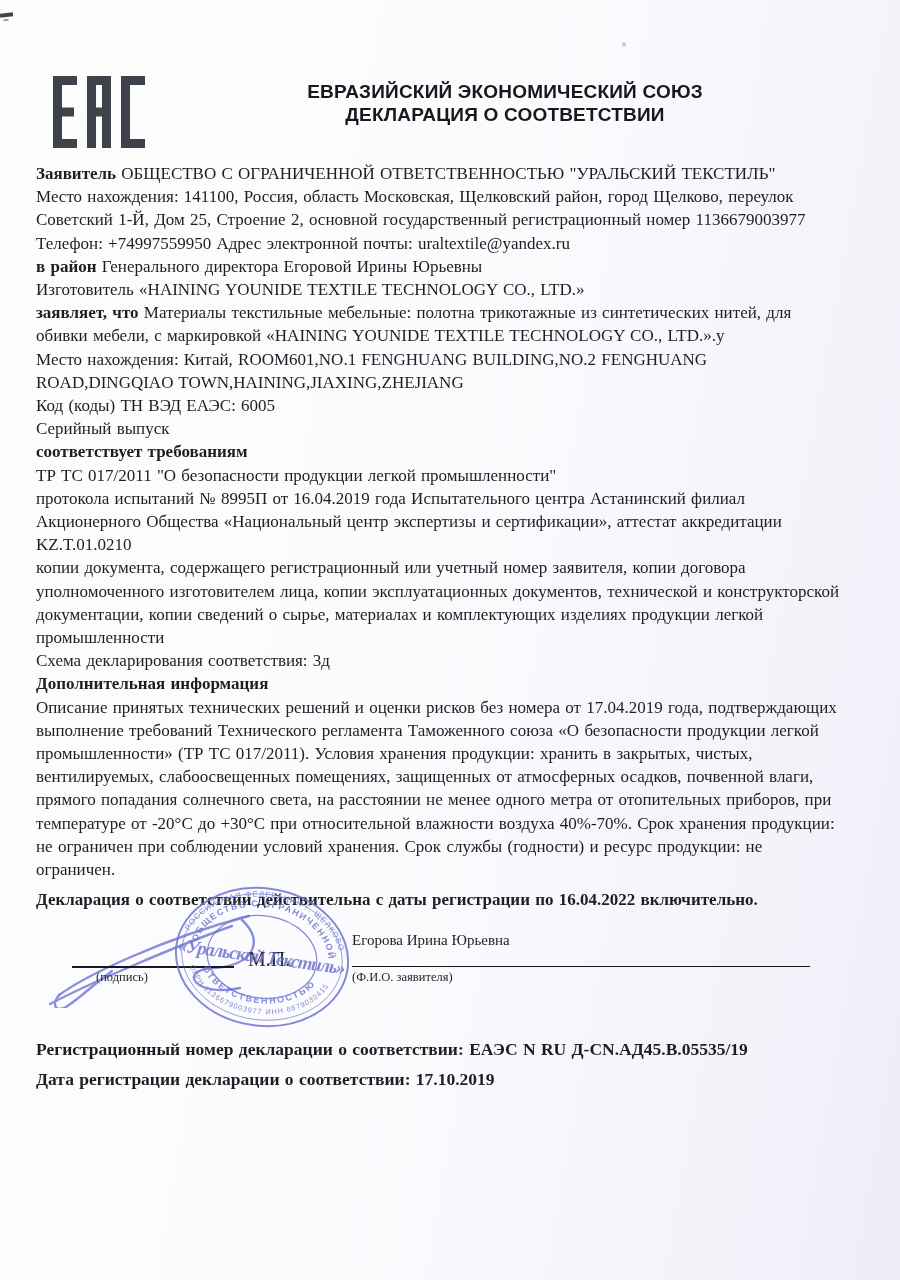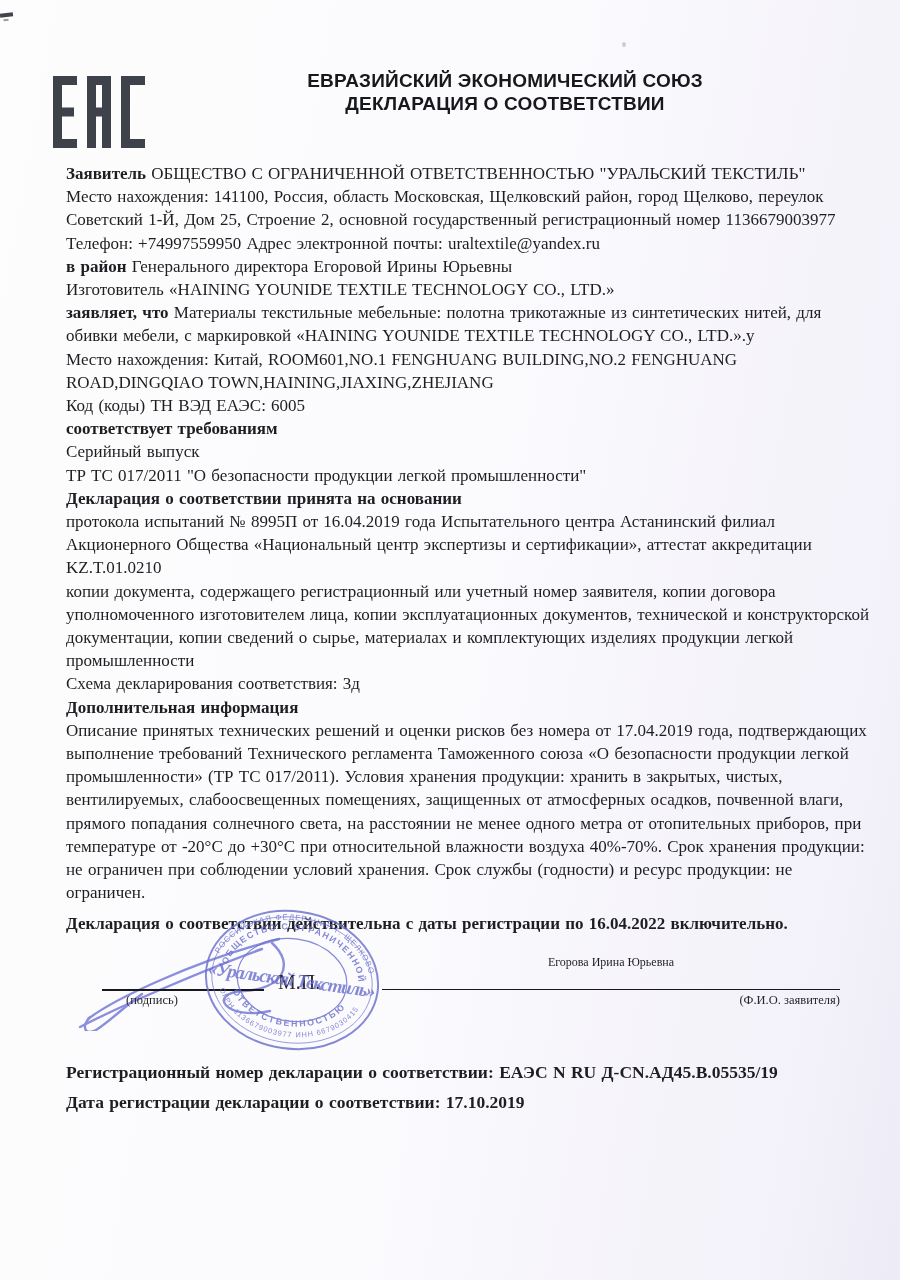--- a/index.html
+++ b/index.html
@@ -14,44 +14,44 @@
   
   .corner-mark{position:absolute;left:0;top:13px;width:13px;height:4px;background:#44444c;transform:rotate(-6deg);}
   .corner-mark::after{content:"";position:absolute;left:3px;top:6px;width:5px;height:2px;background:#9a9aa4;}
   .speck{position:absolute;width:4px;height:5px;background:#b9b9c6;border-radius:50%;opacity:.7;}
 
   
   .eac-logo{position:absolute;left:53px;top:76px;width:92px;height:72px;}
 
   
   .hdr{
-    position:absolute;left:250px;top:69px;width:510px;
+    position:absolute;left:250px;top:80px;width:510px;
     text-align:center;
     font-family:"Liberation Sans", sans-serif;
     font-weight:700;font-size:19px;line-height:23px;
     color:#17181c;letter-spacing:.2px;
   }
 
   
-  .body{position:absolute;left:66px;top:162px;width:804px;}
+  .body{position:absolute;left:36px;top:162px;width:804px;}
   .body p{margin:0;font-size:17px;line-height:23.2px;word-spacing:1px;}
   .lead{font-weight:700;}
   .gap-top{margin-top:7px !important;}
 
   
   .sig-block{position:relative;height:112px;margin-top:8px;}
   .sig-ink{position:absolute;left:8px;top:-16px;width:240px;height:104px;}
   .line{position:absolute;border-top:2px solid #17181c;height:0;}
   .podpis-line{left:36px;top:46px;width:162px;}
   .fio-line{left:316px;top:46px;width:458px;border-top-width:1.5px;}
   .sub-label{position:absolute;font-size:12.5px;color:#26262c;}
   .podpis-label{left:60px;top:50px;}
   .mp-label{position:absolute;left:212px;top:28px;font-size:20px;color:#26262c;}
-  .fio-name{position:absolute;left:316px;top:12px;width:458px;text-align:center;font-size:12px;}
-  .fio-label{left:316px;top:50px;width:458px;text-align:right;}
+  .fio-name{position:absolute;left:316px;top:12px;width:458px;font-size:15px;}
+  .fio-label{left:316px;top:50px;width:458px;text-align:left;}
   .stamp{position:absolute;left:118px;top:-52px;width:216px;height:178px;opacity:.82;}
 
   
   .reg{margin-top:2px;}
   .reg p{margin:0;font-weight:700;font-size:17.5px;line-height:30px;}
 </style>
 </head>
 <body>
 
 <div class="page">
@@ -86,24 +86,23 @@
 
   <div class="body">
     <p><span class="lead">Заявитель</span><span> ОБЩЕСТВО С ОГРАНИЧЕННОЙ ОТВЕТСТВЕННОСТЬЮ "УРАЛЬСКИЙ ТЕКСТИЛЬ"</span></p>
     <p><span>Место нахождения: 141100, Россия, область Московская, Щелковский район, город Щелково, переулок Советский 1-Й, Дом 25, Строение 2, основной государственный регистрационный номер 1136679003977</span></p>
     <p><span>Телефон: +74997559950 Адрес электронной почты: uraltextile@yandex.ru</span></p>
     <p><span class="lead">в район</span><span> Генерального директора Егоровой Ирины Юрьевны</span></p>
     <p><span>Изготовитель «HAINING YOUNIDE TEXTILE TECHNOLOGY CO., LTD.»</span></p>
     <p><span class="lead">заявляет, что</span><span> Материалы текстильные мебельные: полотна трикотажные из синтетических нитей, для обивки мебели, с маркировкой «HAINING YOUNIDE TEXTILE TECHNOLOGY CO., LTD.».y</span></p>
     <p><span>Место нахождения: Китай, ROOM601,NO.1 FENGHUANG BUILDING,NO.2 FENGHUANG ROAD,DINGQIAO TOWN,HAINING,JIAXING,ZHEJIANG</span></p>
     <p><span>Код (коды) ТН ВЭД ЕАЭС: 6005</span></p>
+    <p><span>Серийный выпуск</span></p>
     <p><span class="lead">соответствует требованиям</span></p>
-    <p><span>Серийный выпуск</span></p>
     <p><span>ТР ТС 017/2011 "О безопасности продукции легкой промышленности"</span></p>
-    <p><span class="lead">Декларация о соответствии принята на основании</span></p>
     <p><span>протокола испытаний № 8995П от 16.04.2019 года Испытательного центра Астанинский филиал Акционерного Общества «Национальный центр экспертизы и сертификации», аттестат аккредитации KZ.T.01.0210</span></p>
     <p><span>копии документа, содержащего регистрационный или учетный номер заявителя, копии договора уполномоченного изготовителем лица, копии эксплуатационных документов, технической и конструкторской  документации, копии сведений о сырье, материалах и комплектующих изделиях продукции легкой промышленности</span></p>
     <p><span>Схема декларирования соответствия: 3д</span></p>
     <p><span class="lead">Дополнительная информация</span></p>
     <p><span>Описание принятых технических решений и оценки рисков без номера от 17.04.2019 года, подтверждающих выполнение требований Технического регламента Таможенного союза «О безопасности продукции легкой промышленности» (ТР ТС 017/2011). Условия хранения продукции: хранить в закрытых, чистых, вентилируемых, слабоосвещенных помещениях, защищенных от атмосферных осадков, почвенной влаги, прямого попадания солнечного света, на расстоянии не менее одного метра от отопительных приборов, при температуре от -20°С до +30°С при относительной влажности воздуха 40%-70%. Срок хранения продукции: не ограничен при соблюдении условий хранения. Срок службы (годности) и ресурс продукции: не ограничен.</span></p>
     <p class="gap-top"><span class="lead">Декларация о соответствии действительна с даты регистрации по 16.04.2022 включительно.</span></p>
 
     <div class="sig-block">
 
       <svg class="sig-ink" viewBox="0 0 240 104" aria-hidden="true">

